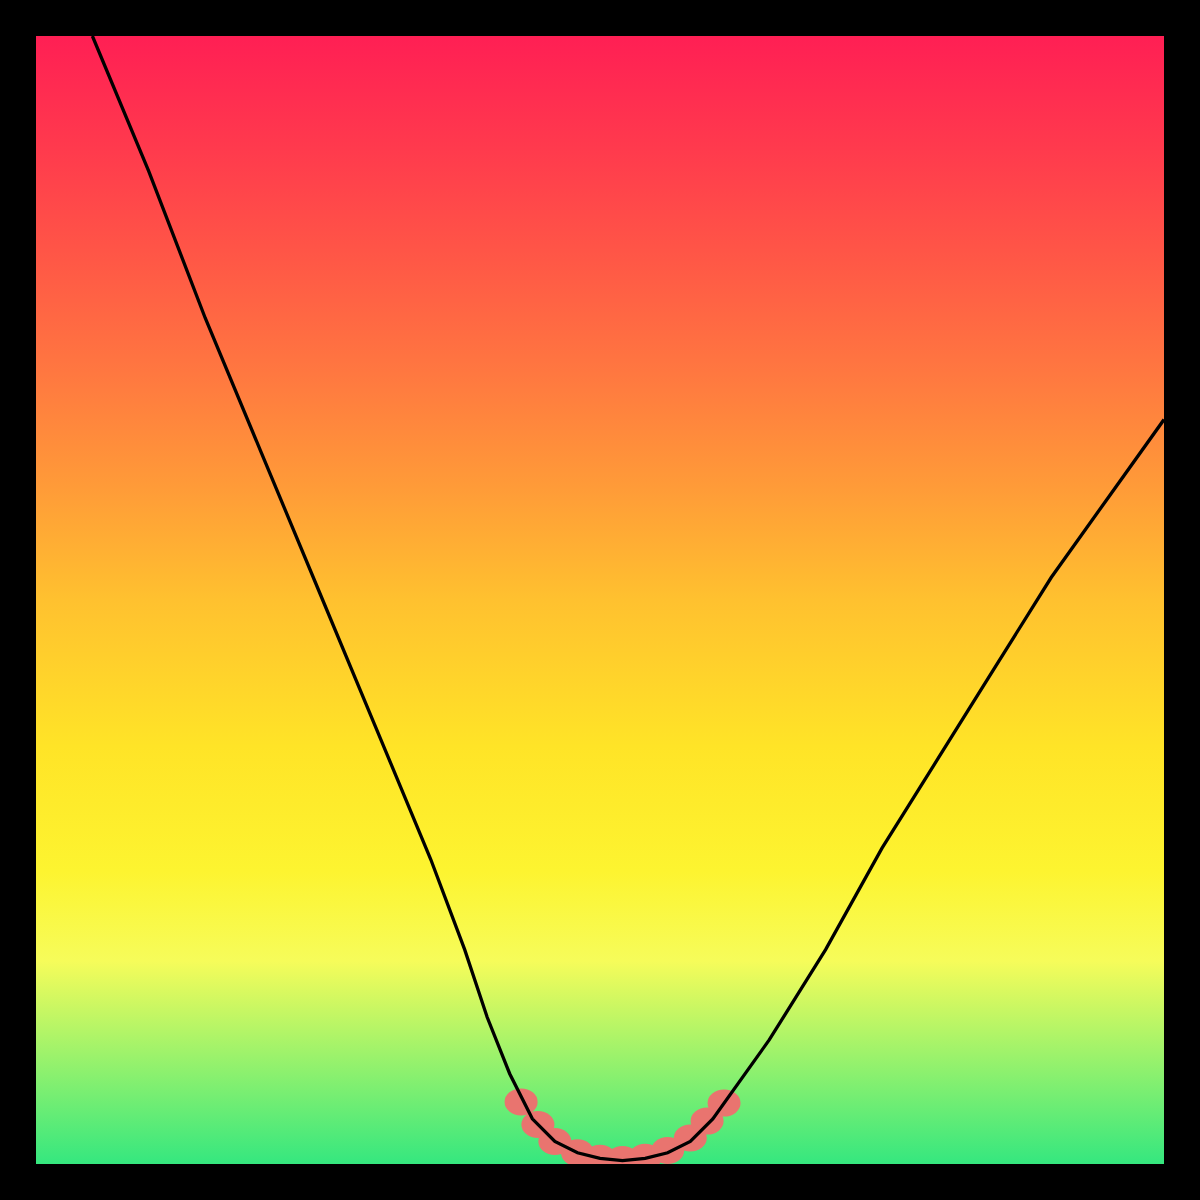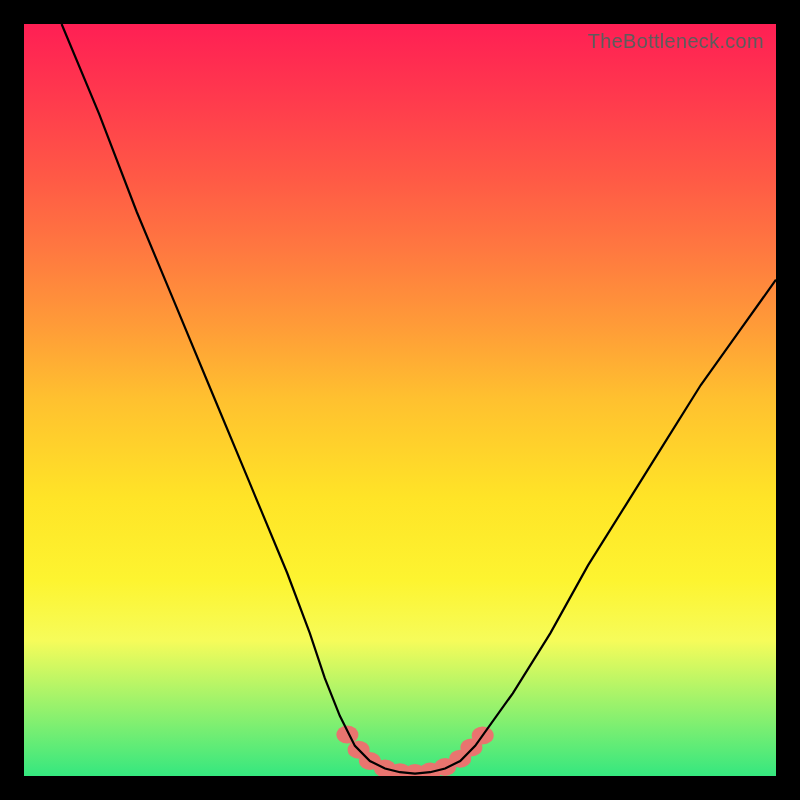--- a/index.html
+++ b/index.html
@@ -55,21 +55,20 @@
     top: 0;
     width: 752px;
     height: 752px;
   }
 </style>
 </head>
 <body>
 
 <div class="frame">
   <div class="plot">
-    <div class="watermark">TheBottleneck.com</div>
     <svg class="curve" viewBox="0 0 752 752" preserveAspectRatio="none">
       <g id="marker-layer">
           <ellipse cx="323.4" cy="710.6" rx="11" ry="9" fill="#e9746f"></ellipse>
           <ellipse cx="334.6" cy="725.7" rx="11" ry="9" fill="#e9746f"></ellipse>
           <ellipse cx="345.9" cy="737.0" rx="11" ry="9" fill="#e9746f"></ellipse>
           <ellipse cx="361.0" cy="744.5" rx="11" ry="9" fill="#e9746f"></ellipse>
           <ellipse cx="376.0" cy="748.2" rx="11" ry="9" fill="#e9746f"></ellipse>
           <ellipse cx="391.0" cy="749.0" rx="11" ry="9" fill="#e9746f"></ellipse>
           <ellipse cx="406.1" cy="747.5" rx="11" ry="9" fill="#e9746f"></ellipse>
           <ellipse cx="421.1" cy="743.0" rx="11" ry="9" fill="#e9746f"></ellipse>

